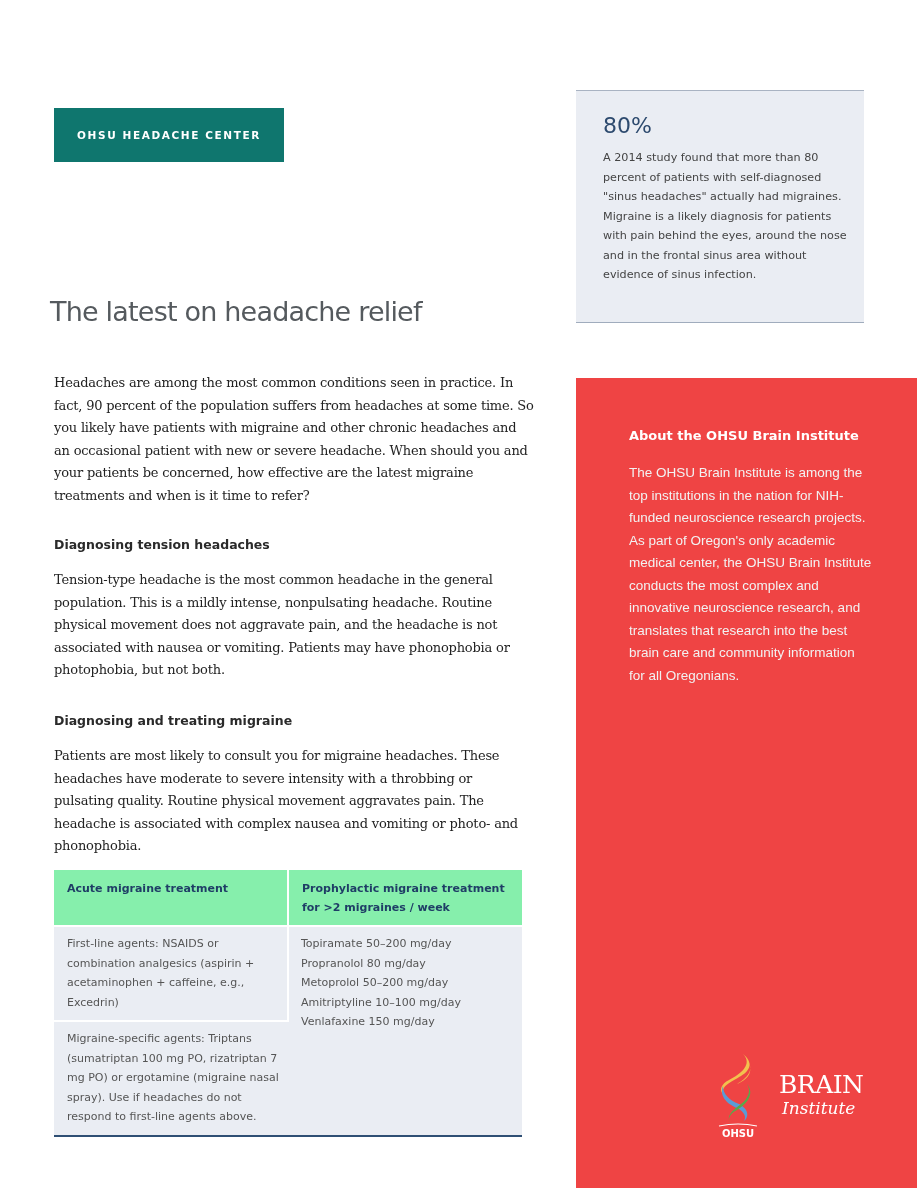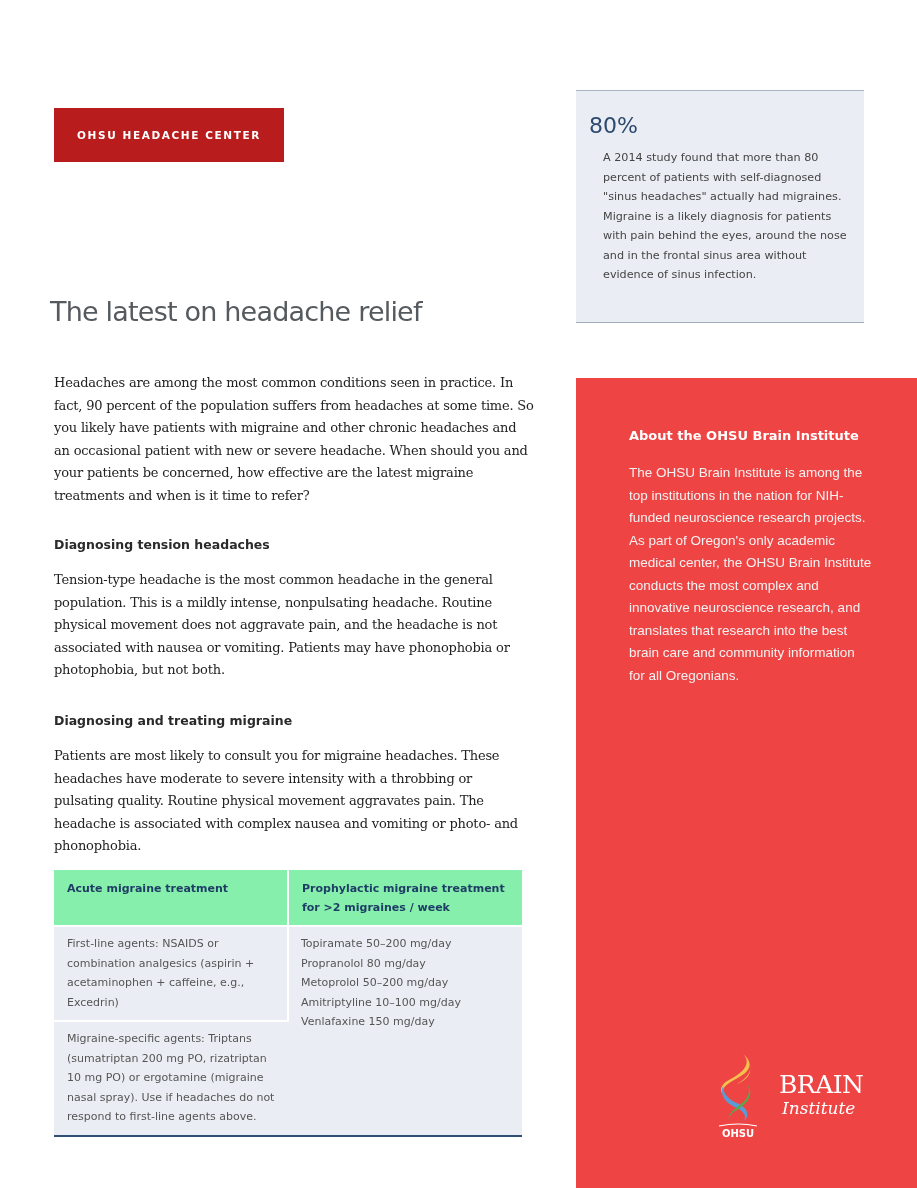--- a/index.html
+++ b/index.html
@@ -3,33 +3,33 @@
 <meta charset="utf-8">
 <style>
   html, body { margin: 0; padding: 0; }
   body {
     width: 917px; height: 1188px; position: relative; overflow: hidden;
     background: #ffffff;
     font-family: "DejaVu Sans", sans-serif;
   }
   .tag-box {
     position: absolute; left: 54px; top: 108px; width: 230px; height: 54px;
-    background: #b91c1c; color: #ffffff;
+    background: #0f766e; color: #ffffff;
     display: flex; align-items: center; justify-content: center;
     font-family: "DejaVu Sans", sans-serif; font-weight: bold;
     font-size: 10.5px; letter-spacing: 1.6px;
   }
   .stat-box {
     position: absolute; left: 576px; top: 90px; width: 288px; height: 233px;
     background: #eaedf3;
     border-top: 1px solid #a9b3c2; border-bottom: 1.5px solid #a0acbd;
     box-sizing: border-box;
   }
   .stat-value {
-    position: absolute; left: 13px; top: 22px;
+    position: absolute; left: 27px; top: 22px;
     font-family: "DejaVu Sans", sans-serif; font-size: 22px; color: #2d4a6e;
   }
   .stat-text {
     position: absolute; left: 27px; top: 57px; width: 245px;
     font-family: "DejaVu Sans", sans-serif; font-size: 11.2px; line-height: 19.5px; color: #444;
   }
   .page-title {
     position: absolute; left: 50px; top: 296px;
     font-family: "DejaVu Sans", sans-serif; font-size: 27px; color: #555a5e;
     letter-spacing: -0.8px; margin: 0; font-weight: normal;
@@ -131,21 +131,21 @@
       <td>First-line agents: NSAIDS or combination analgesics (aspirin + acetaminophen + caffeine, e.g., Excedrin)</td>
       <td class="right-col" rowspan="2">
         <span class="tx-line">Topiramate 50–200 mg/day</span>
         <span class="tx-line">Propranolol 80 mg/day</span>
         <span class="tx-line">Metoprolol 50–200 mg/day</span>
         <span class="tx-line">Amitriptyline 10–100 mg/day</span>
         <span class="tx-line">Venlafaxine 150 mg/day</span>
       </td>
     </tr>
     <tr>
-      <td>Migraine-specific agents: Triptans (sumatriptan 200 mg PO, rizatriptan 10 mg PO) or ergotamine (migraine nasal spray). Use if headaches do not respond to first-line agents above.</td>
+      <td>Migraine-specific agents: Triptans (sumatriptan 100 mg PO, rizatriptan 7 mg PO) or ergotamine (migraine nasal spray). Use if headaches do not respond to first-line agents above.</td>
     </tr>
   </tbody>
 </table>
 
 <div class="side-panel">
   <h3 class="side-heading">About the OHSU Brain Institute</h3>
   <p class="side-text">The OHSU Brain Institute is among the top institutions in the nation for NIH-funded neuroscience research projects. As part of Oregon's only academic medical center, the OHSU Brain Institute conducts the most complex and innovative neuroscience research, and translates that research into the best brain care and community information for all Oregonians.</p>
 
   <div class="logo">
     <svg class="logo-mark" viewBox="0 0 50 88">

